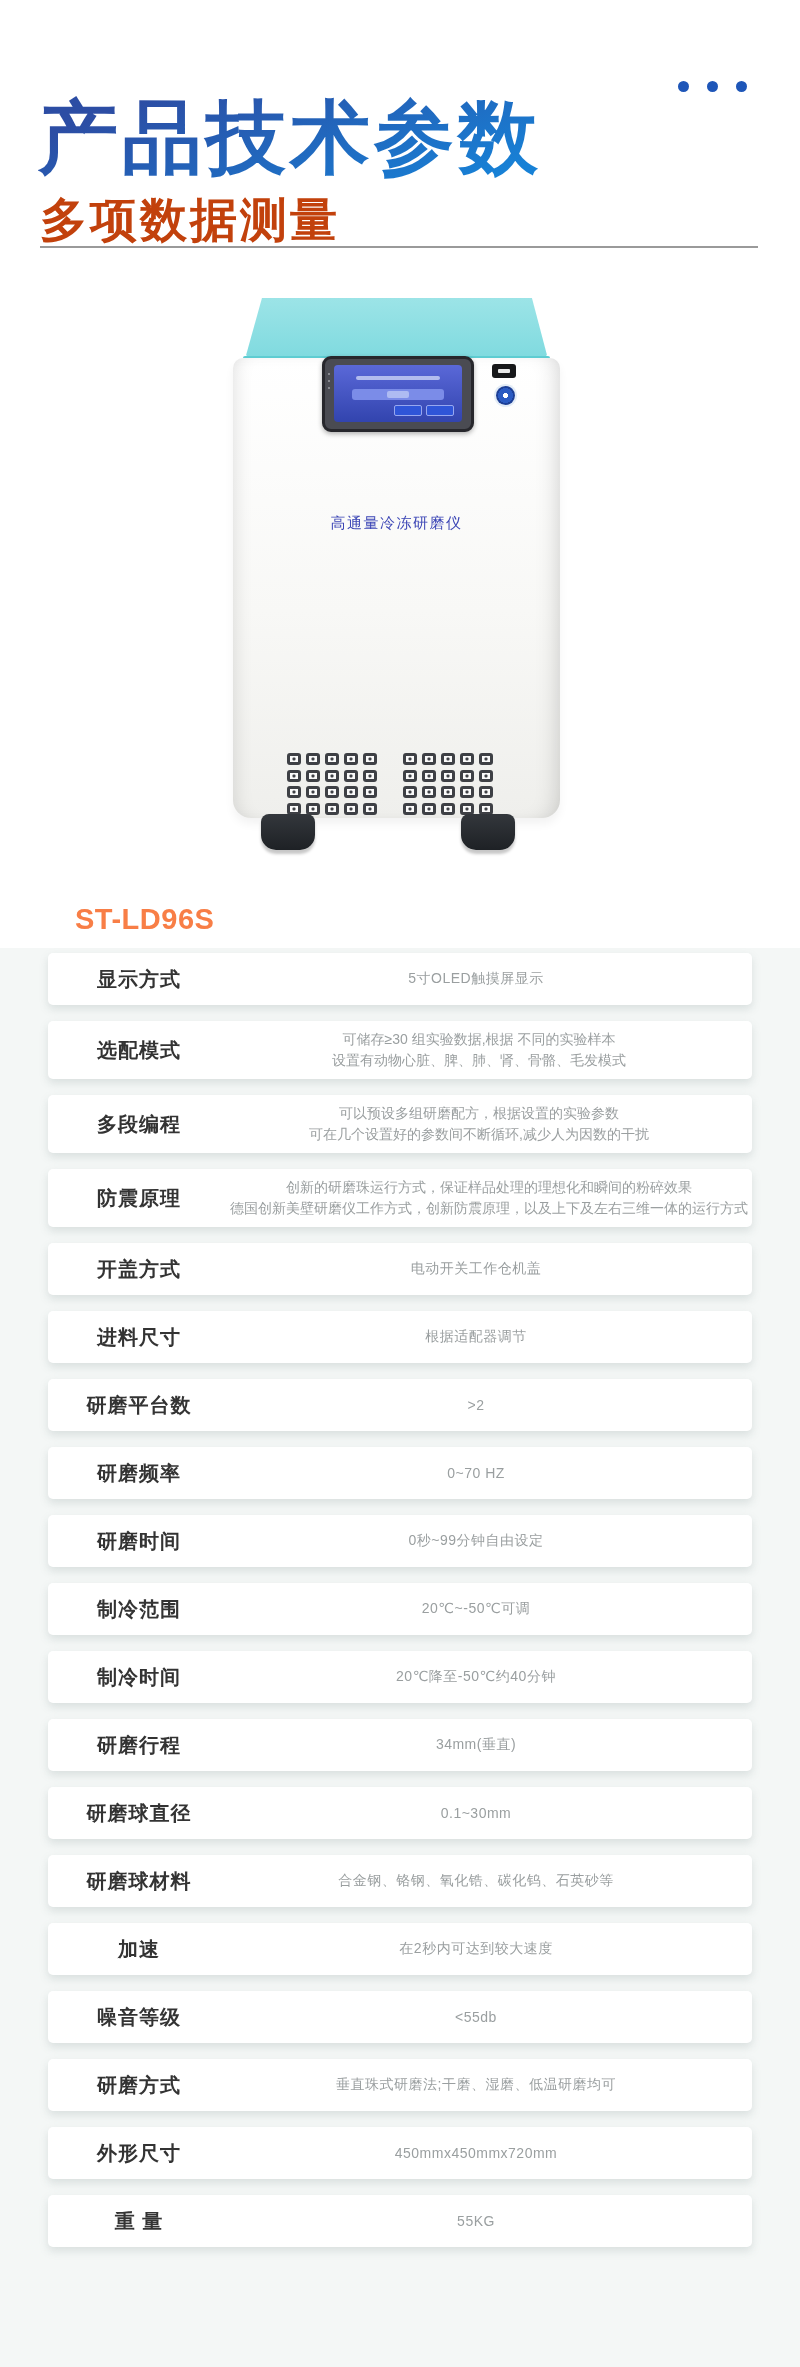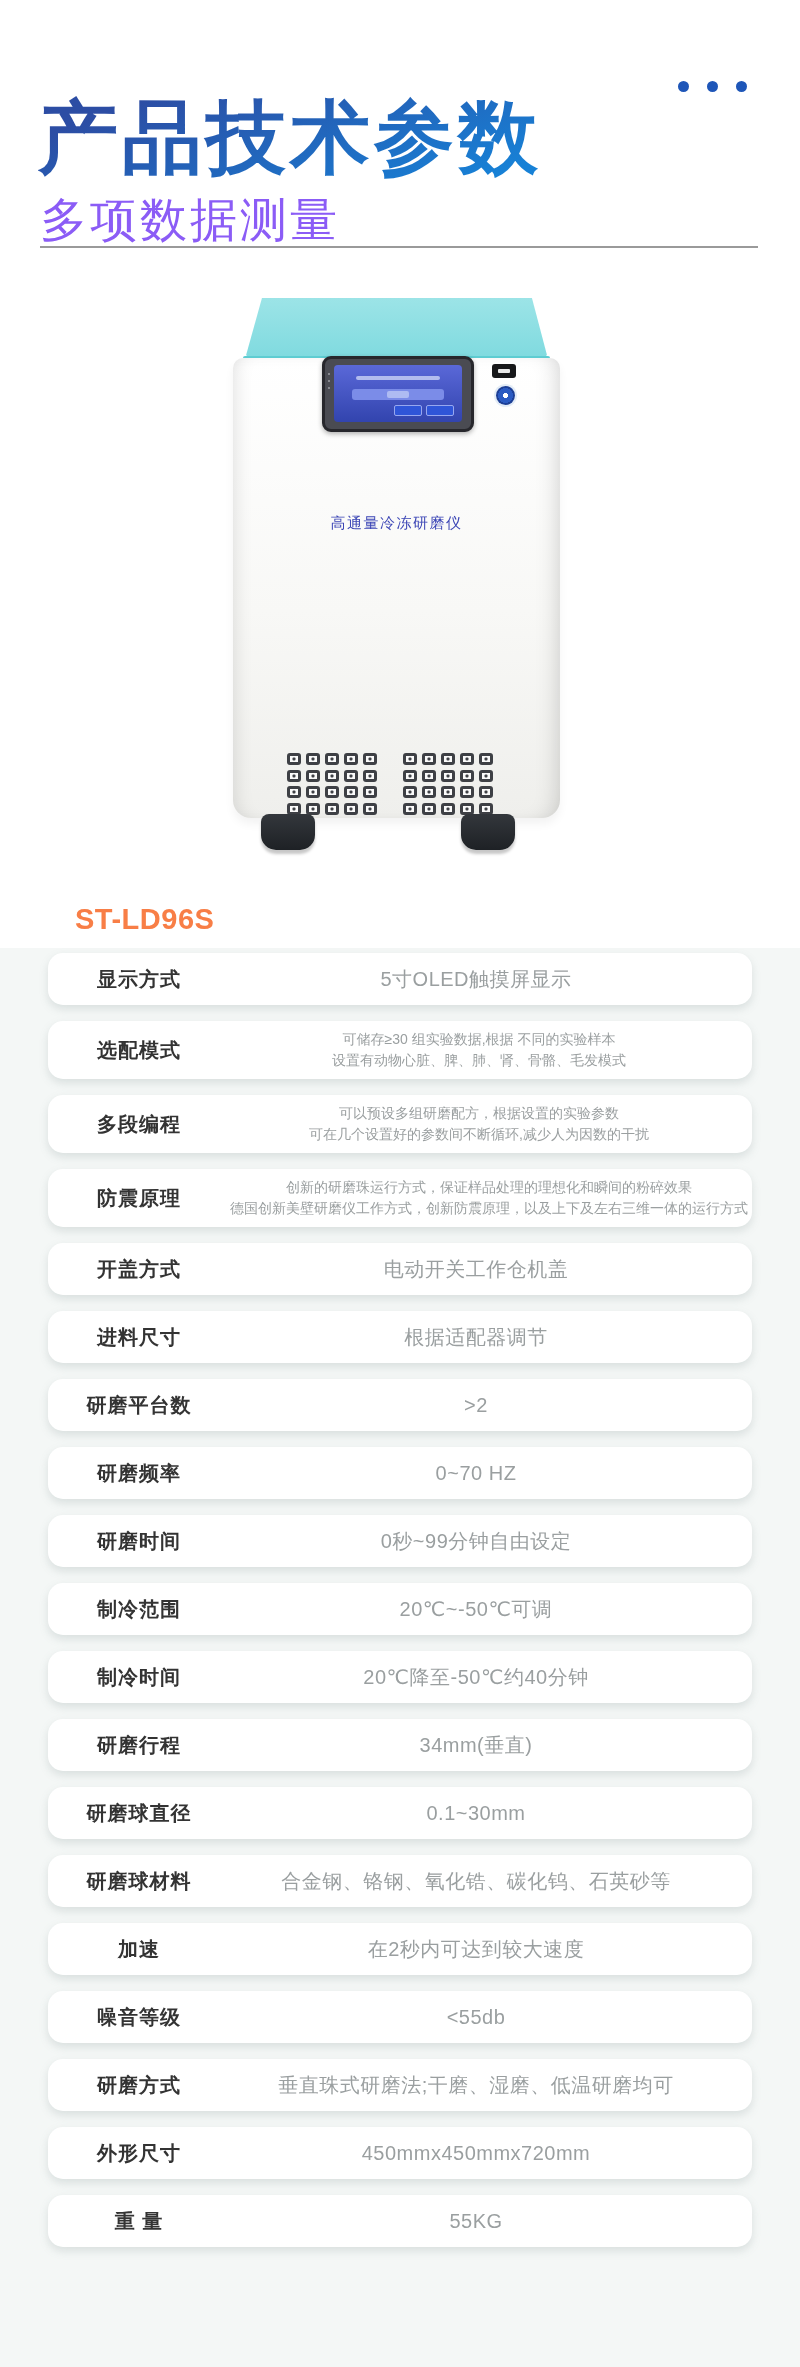--- a/index.html
+++ b/index.html
@@ -8,21 +8,21 @@
 
   
   .title{
     position:absolute;left:38px;top:40px;width:560px;
     font-size:80px;font-weight:800;letter-spacing:4px;line-height:1.1;
     background:linear-gradient(160deg,#2C4DA4 15%,#1781D6 85%);
     -webkit-background-clip:text;background-clip:text;color:transparent;
   }
   .subtitle{
     position:absolute;left:40px;top:150px;
-    font-size:47px;font-weight:400;letter-spacing:3px;color:#8b5cf6;
+    font-size:47px;font-weight:700;letter-spacing:3px;color:#c2410c;
   }
   .dots{position:absolute;left:678px;top:81px;display:flex;gap:18px;}
   .dots span{width:11px;height:11px;border-radius:50%;background:#1E56B8;display:block;}
   .divider{position:absolute;left:40px;top:246px;width:718px;height:2px;background:#9a9a9a;}
 
   
   .machine{position:absolute;left:215px;top:290px;width:370px;height:660px;}
   .m-top{
     position:absolute;left:30px;top:8px;width:303px;height:61px;
     background:linear-gradient(180deg,#9CE4E7,#7FDADF);
@@ -81,32 +81,32 @@
   
   .model{position:absolute;left:75px;top:882px;font-size:29px;font-weight:700;letter-spacing:.5px;color:#F87E46;margin-top:21px;}
 
   
   .spec-section{
     position:absolute;left:0;top:948px;width:800px;height:1419px;
     background:#F4F7F6;box-sizing:border-box;padding-top:5px;
   }
   .spec-list{display:flex;flex-direction:column;gap:16px;align-items:center;}
   .row{
-    width:704px;height:52px;background:#ffffff;border-radius:15px;
+    width:704px;height:52px;background:#ffffff;border-radius:5px;
     display:flex;align-items:center;flex:none;
     box-shadow:0 4px 8px rgba(125,140,140,.22);
   }
   .row.multi{height:58px;justify-content:space-between;}
   .lab{
     width:182px;flex:none;text-align:center;
     font-size:20px;font-weight:700;color:#333333;letter-spacing:1px;
   }
   .val{
     flex:1;text-align:center;padding-right:30px;
-    font-size:20px;color:#9A9FA0;letter-spacing:.5px;
+    font-size:14px;color:#9A9FA0;letter-spacing:.5px;
   }
   .row.multi .val{padding-right:24px;font-size:14px;line-height:1.5;letter-spacing:0;white-space:nowrap;}
 </style>
 </head>
 <body>
 
 <div class="page">
 
   <h1 class="title">产品技术参数</h1>
   <div class="dots">

